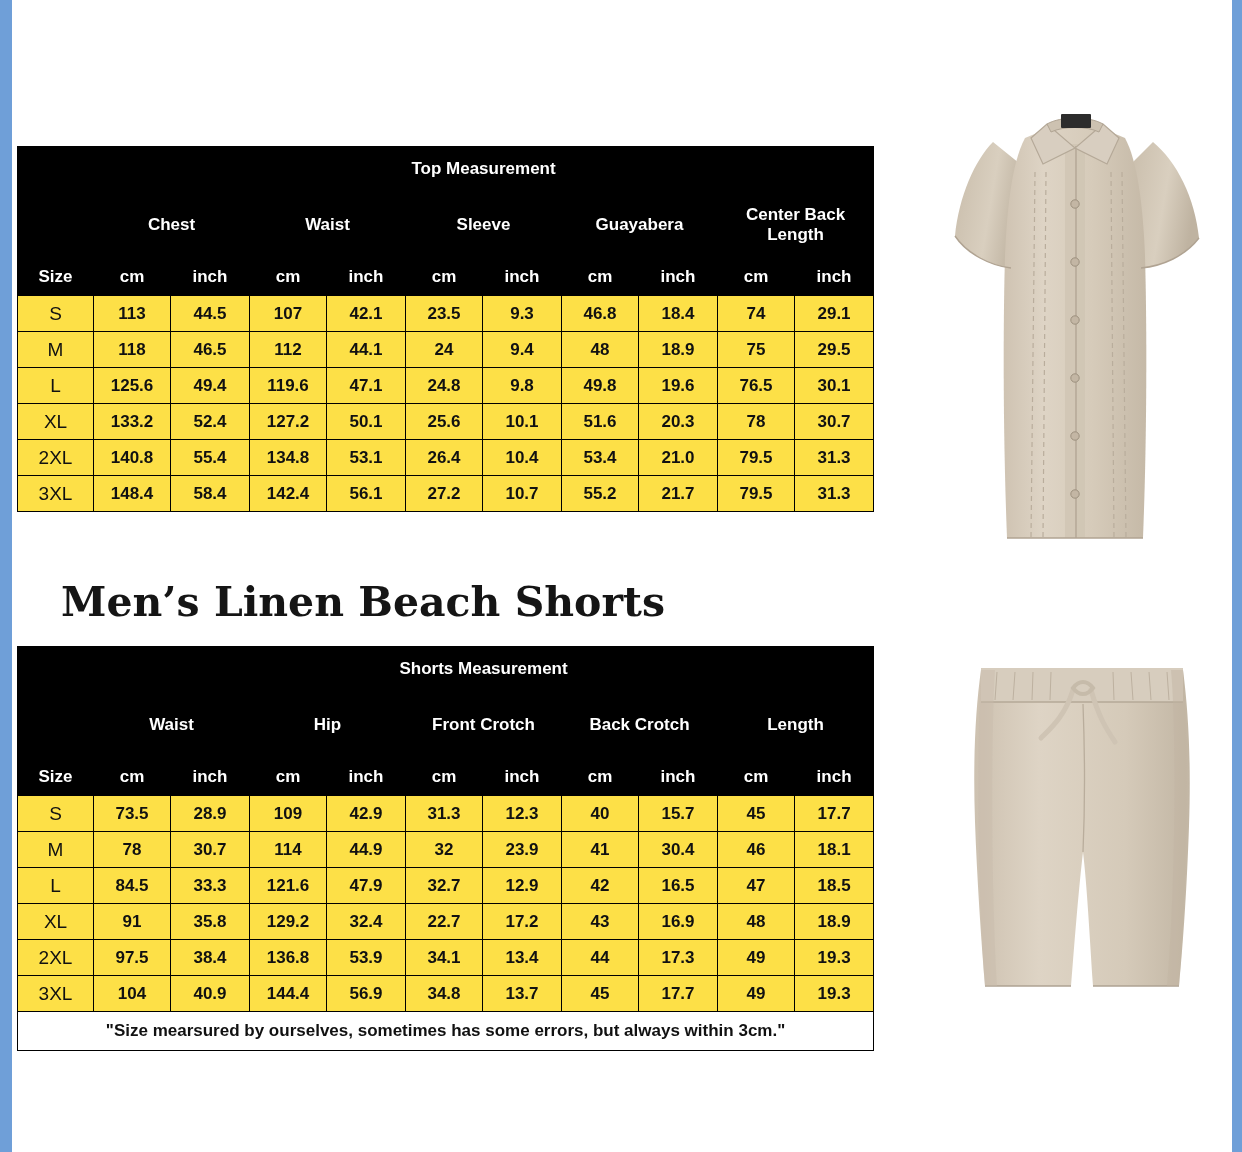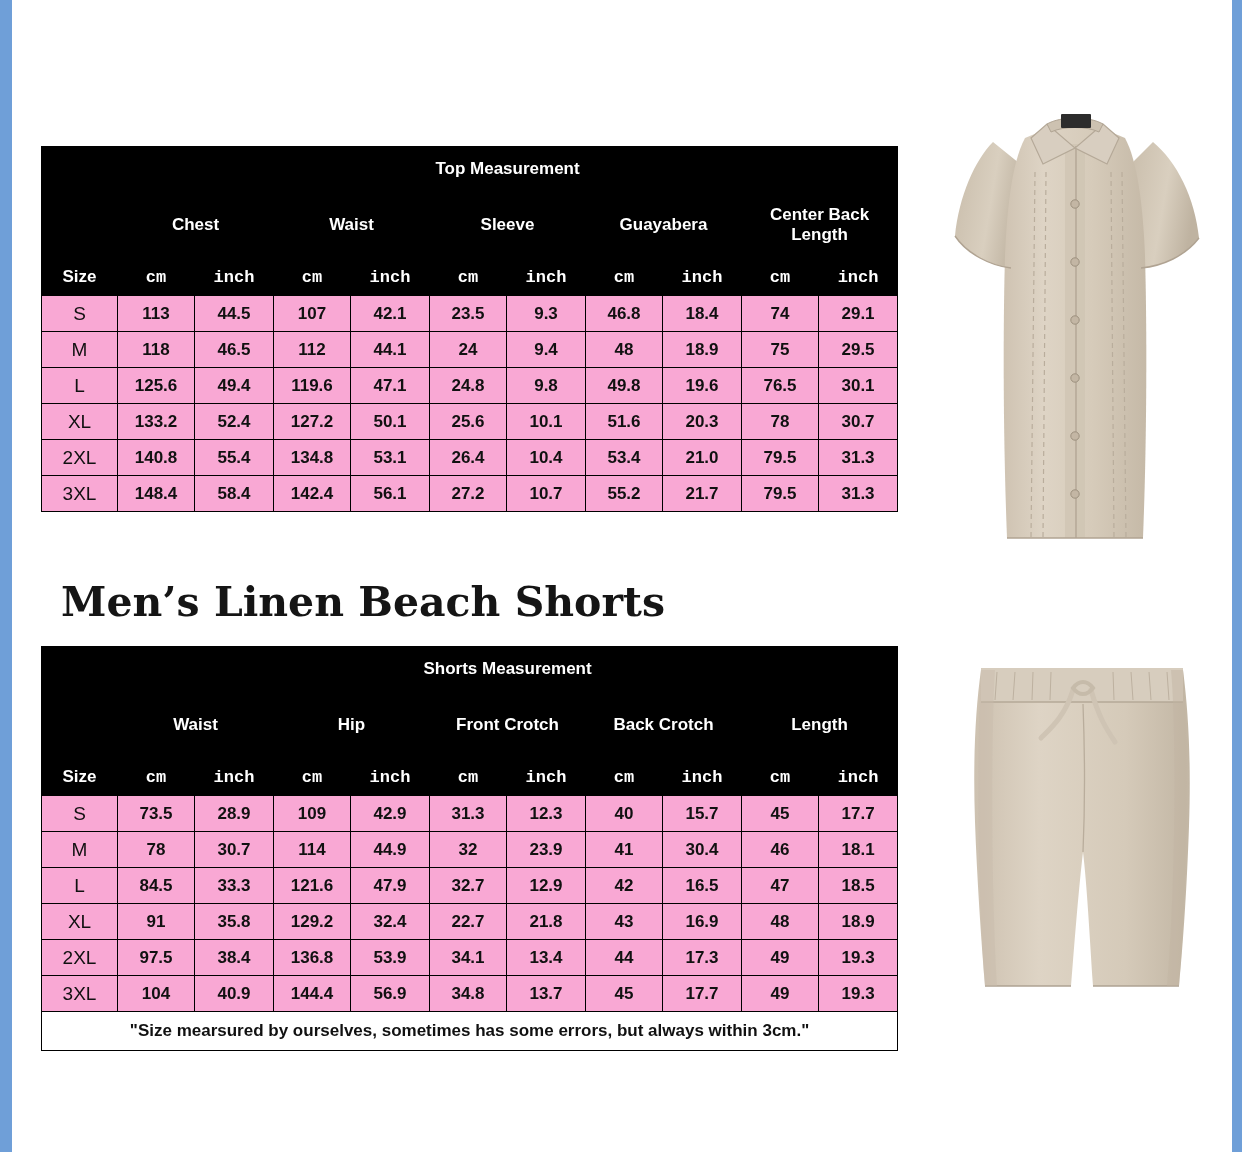--- a/index.html
+++ b/index.html
@@ -53,41 +53,40 @@
     letter-spacing: 0px;
     white-space: nowrap;
   }
   #title-shirt { position: absolute; left: 17px; top: 93px; }
   #title-shorts { position: absolute; left: 44px; top: 578px; }
 
   table.sizechart {
     border-collapse: collapse;
     table-layout: fixed;
     font-family: "Liberation Sans", sans-serif;
-    background: #f9a8d4;
-    margin-left: 24px;
+    background: #fde047;
   }
   table.sizechart td, table.sizechart th {
     border: 1px solid #000000;
     text-align: center;
     vertical-align: middle;
     padding: 0;
     color: #111111;
     font-size: 17px;
     font-weight: bold;
   }
   .hdr-black {
     background: #000000;
     color: #ffffff !important;
     font-weight: bold;
   }
   .grp-title { font-size: 19px; height: 44px; }
   .grp-col { font-size: 19px; height: 66px; }
   .size-cell { font-size: 20px; }
-  .unit-cell { font-size: 17px; height: 36px; font-family: Liberation Mono, monospace; }
+  .unit-cell { font-size: 17px; height: 36px; }
   .data-row td { height: 35px; font-size: 19px; font-weight: normal; color: #111111; }
   .data-row td.sz { font-weight: normal; font-size: 19px; }
   .note-row td {
     background: #ffffff;
     color: #111111;
     font-size: 17px;
     font-weight: bold;
     height: 38px;
   }
 
@@ -315,21 +314,21 @@
           <td>47</td>
           <td>18.5</td>
         </tr>
         <tr class="data-row">
           <td class="sz">XL</td>
           <td>91</td>
           <td>35.8</td>
           <td>129.2</td>
           <td>32.4</td>
           <td>22.7</td>
-          <td>21.8</td>
+          <td>17.2</td>
           <td>43</td>
           <td>16.9</td>
           <td>48</td>
           <td>18.9</td>
         </tr>
         <tr class="data-row">
           <td class="sz">2XL</td>
           <td>97.5</td>
           <td>38.4</td>
           <td>136.8</td>

